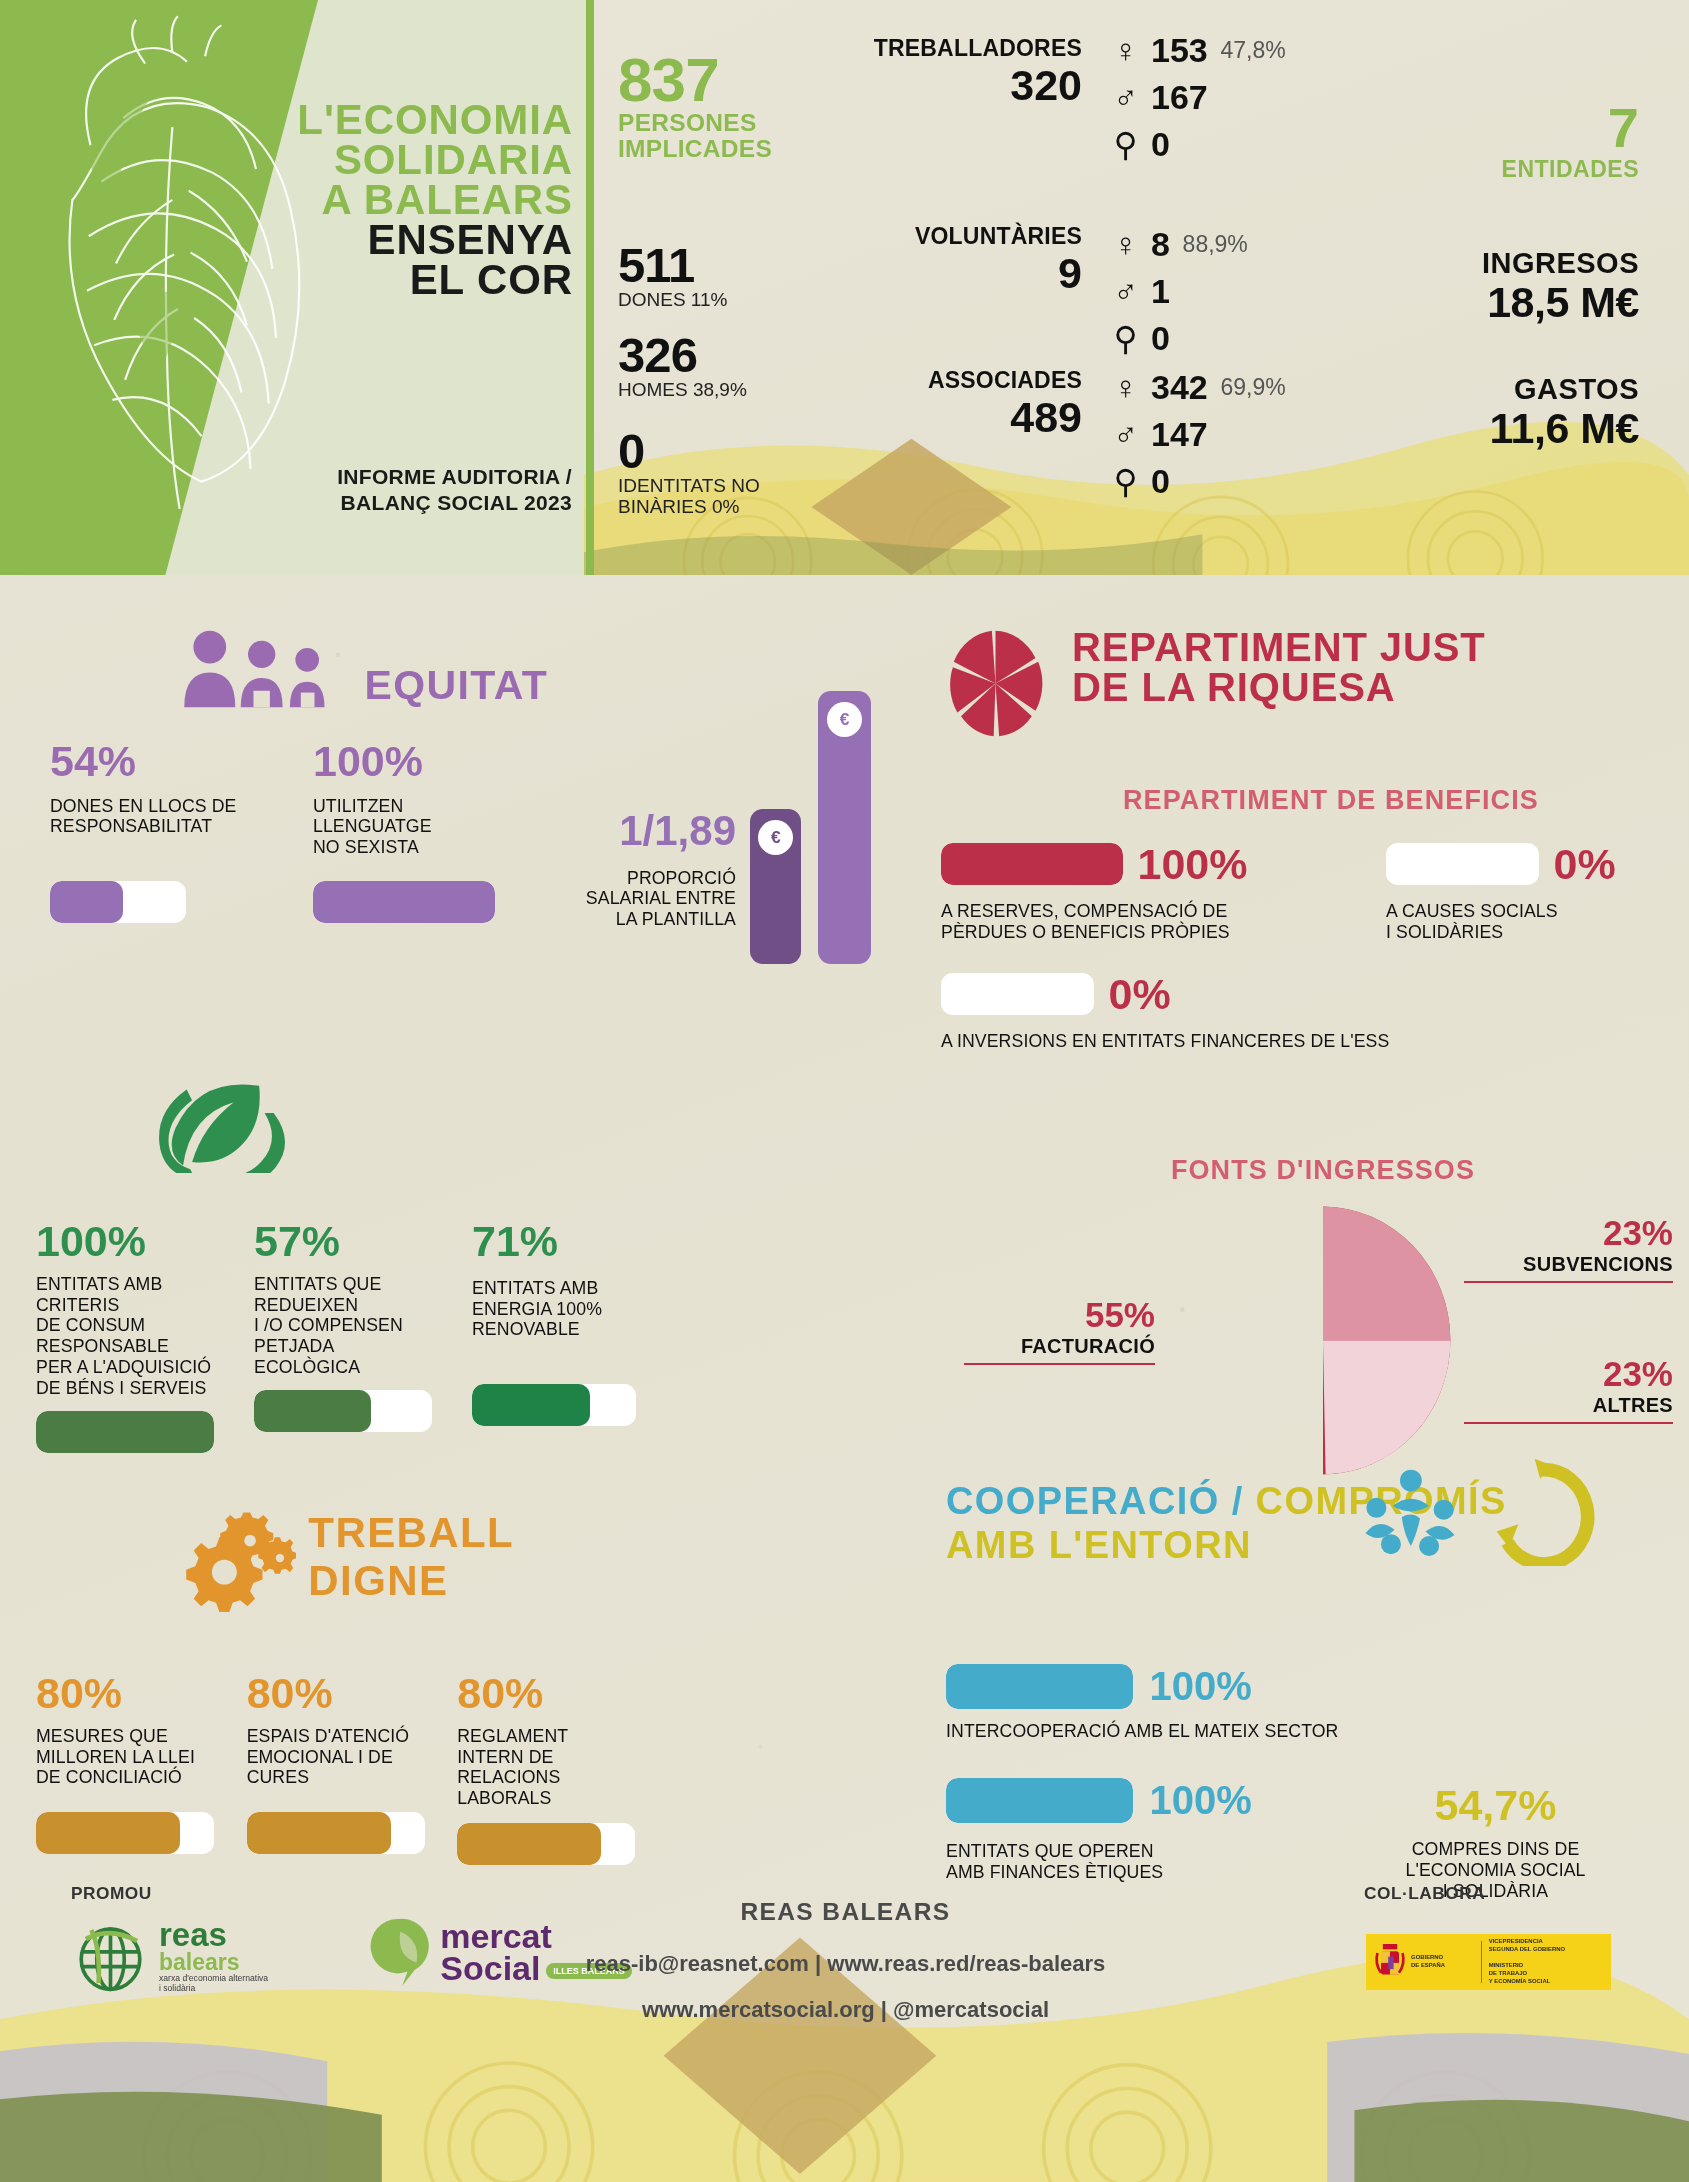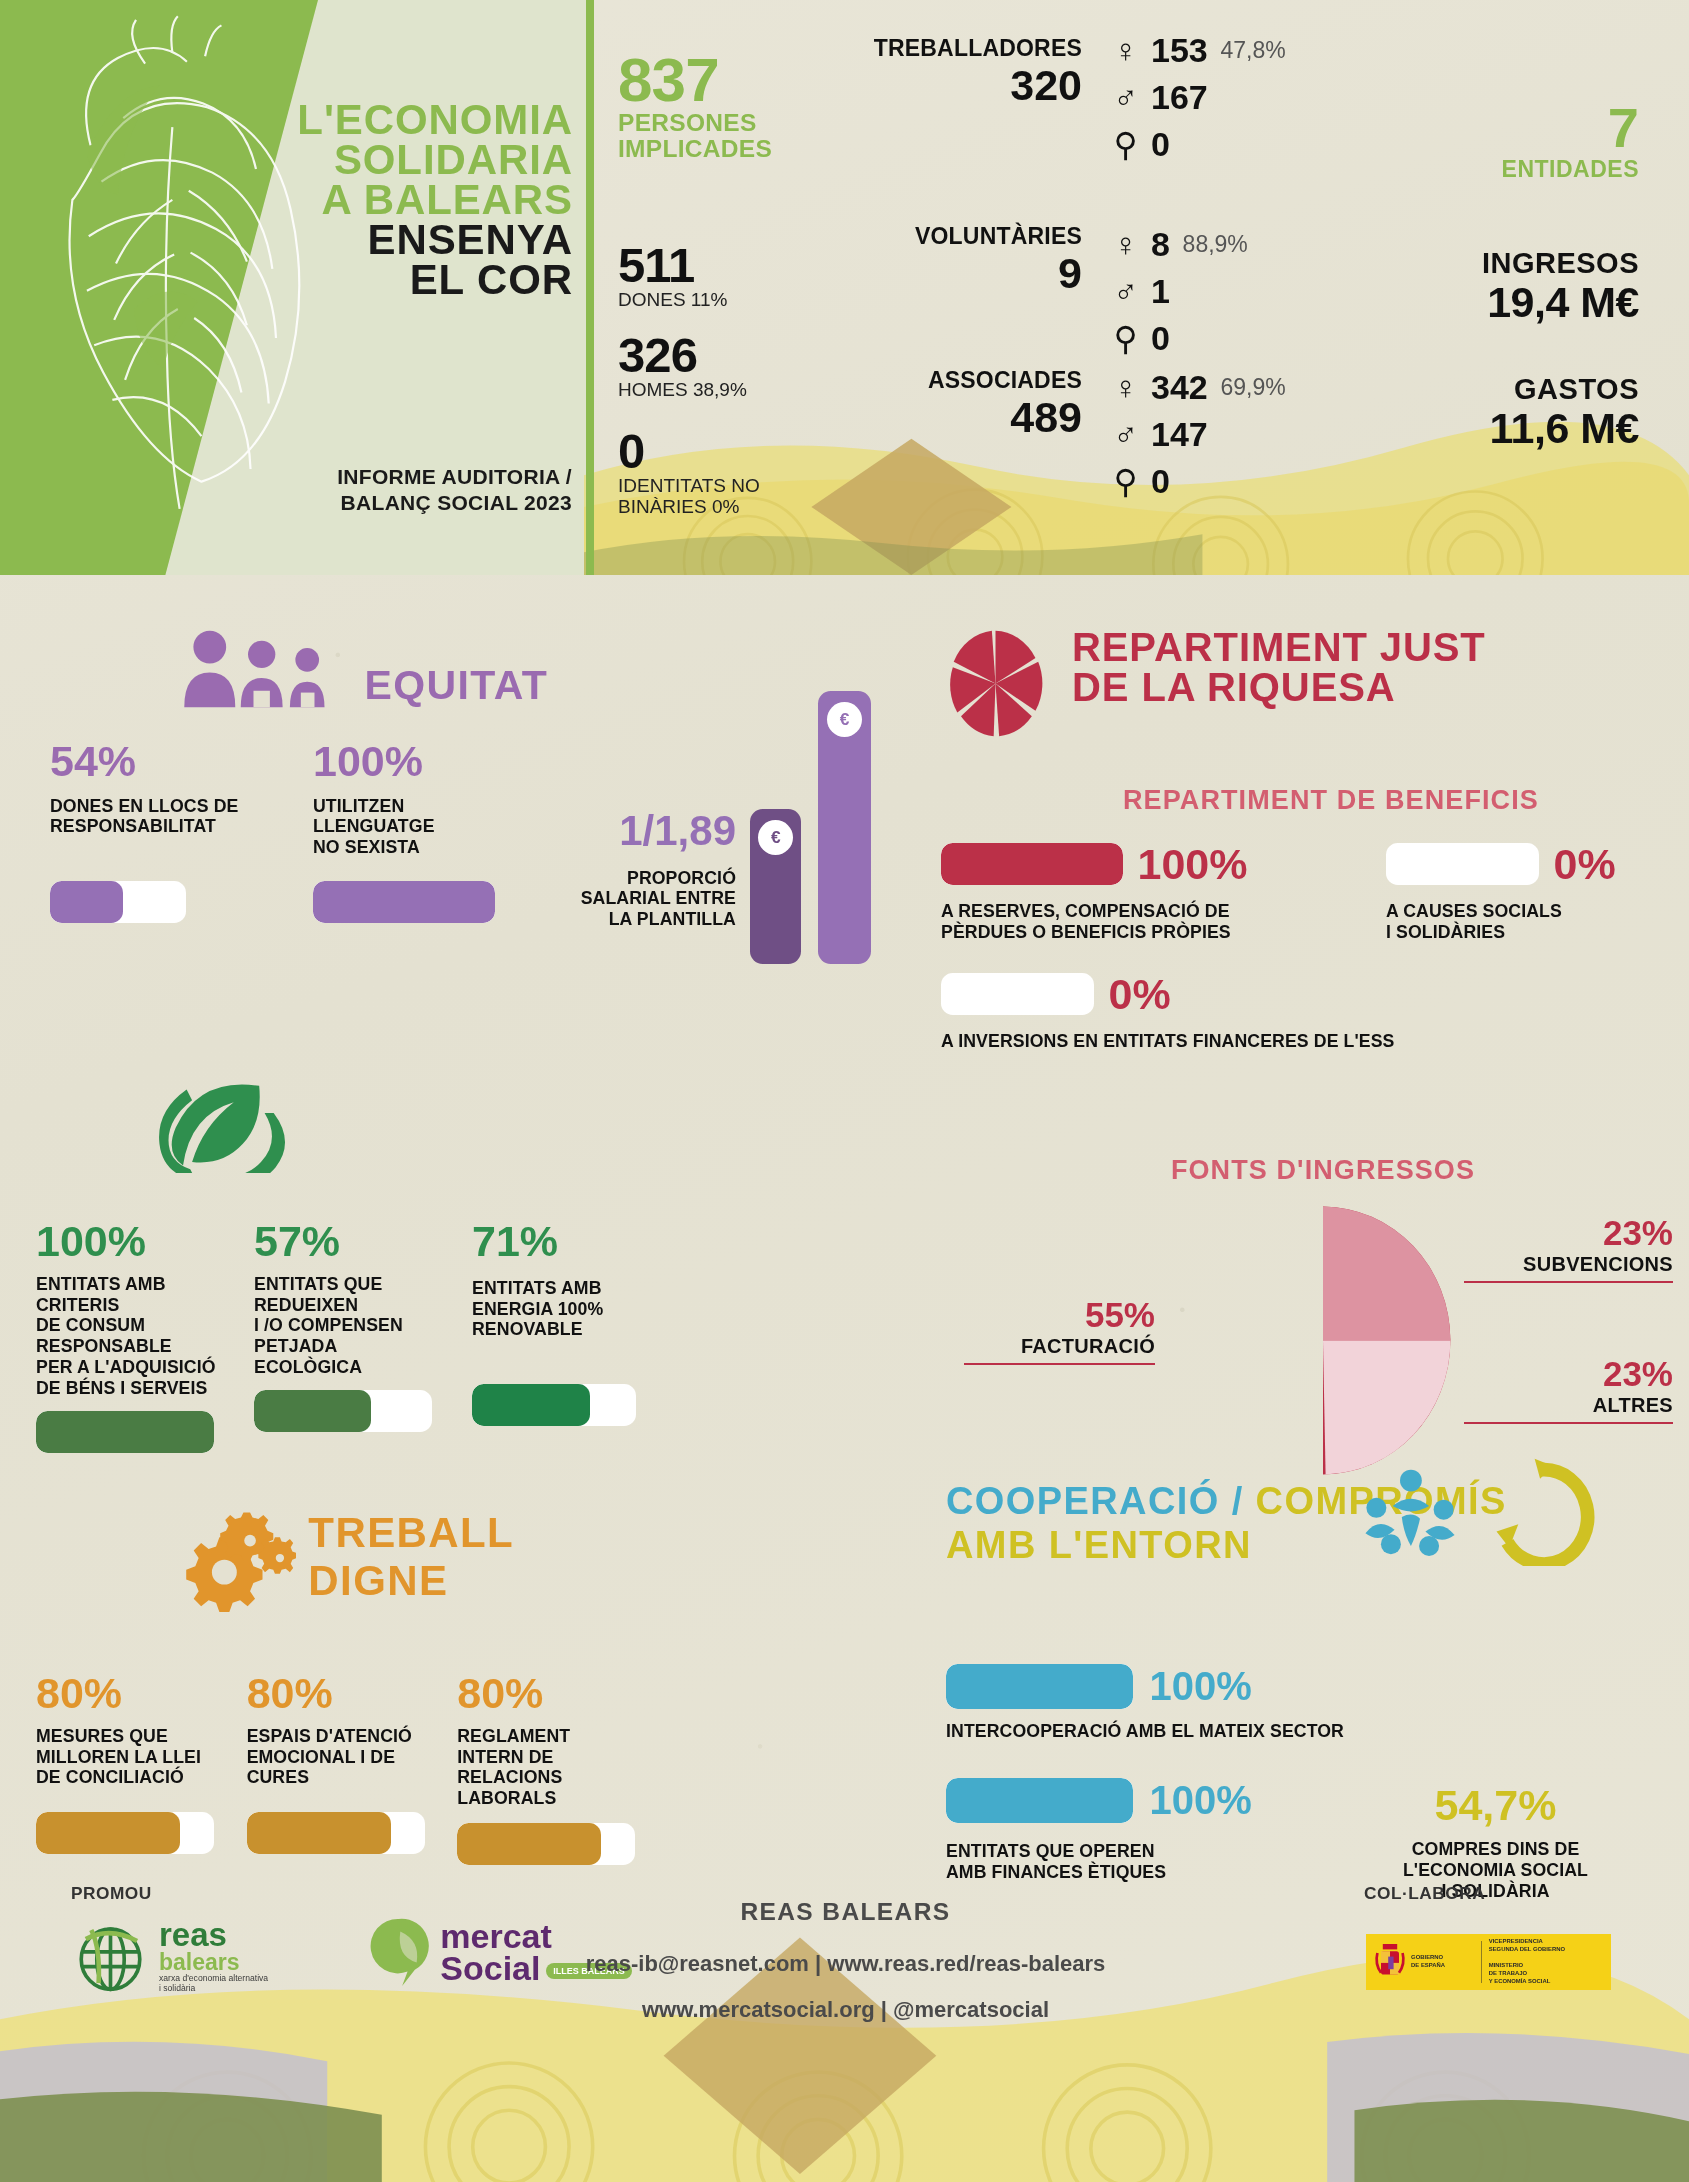--- a/index.html
+++ b/index.html
@@ -56,21 +56,21 @@
 
   .col-right { position:absolute; z-index:5; text-align:right; }
   .ent-num { font-size:56px; font-weight:bold; color:#8cba4f; line-height:1; }
   .ent-lbl { font-size:23px; font-weight:bold; color:#8cba4f; letter-spacing:0.5px;}
   .fin-lbl { font-size:29px; font-weight:bold; color:#111; letter-spacing:0.5px;}
   .fin-num { font-size:43px; font-weight:bold; color:#111; line-height:1.05; letter-spacing:-0.5px;}
 
   
   .hdr-arcs { position:absolute; right:0; bottom:0; width:1105px; height:236px; z-index:1; }
   .pct-big { font-weight:bold; line-height:1; }
-  .cap { font-weight:bold; font-size:17.7px; line-height:1.17; color:#111; letter-spacing:0.1px; }
+  .cap { font-weight:normal; font-size:17.7px; line-height:1.17; color:#111; letter-spacing:0.1px; }
 
   .bar { height:42px; border-radius:11.8px; background:#fff; overflow:hidden; position:relative;
          box-shadow:0 0 0 0 rgba(0,0,0,0); }
   .bar > i { display:block; height:100%; border-radius:11.8px; }
 
   
   .equitat { position:absolute; left:50px; top:627px; width:582px; }
   .eq-head { display:flex; align-items:flex-end; gap:14.5px; margin-left:127px;}
   .eq-title { font-size:41px; color:#9a6bb0; font-family:"Liberation Sans",sans-serif; font-weight:bold; letter-spacing:1.4px;}
   .eq-pct { font-size:43px; color:#9a6bb0; }
@@ -263,21 +263,21 @@
         <span class="gval">0</span>
       </div>
     </div>
 
     <div class="col-right" style="right:50px; top:100px; width:300px;">
       <div class="ent-num">7</div>
       <div class="ent-lbl">ENTIDADES</div>
     </div>
     <div class="col-right" style="right:50px; top:247px; width:364px;">
       <div class="fin-lbl">INGRESOS</div>
-      <div class="fin-num">19,4 M€</div>
+      <div class="fin-num">18,5 M€</div>
     </div>
     <div class="col-right" style="right:50px; top:373px; width:364px;">
       <div class="fin-lbl">GASTOS</div>
       <div class="fin-num">11,6 M€</div>
     </div>
   </div>
 
   <div class="equitat">
     <div class="eq-head">
       <svg width="173" height="82" viewBox="0 0 190 90">

